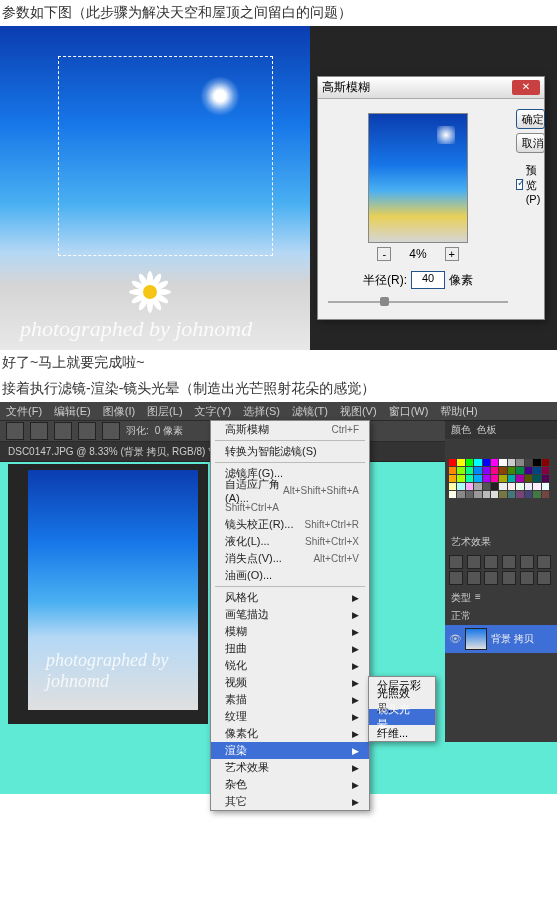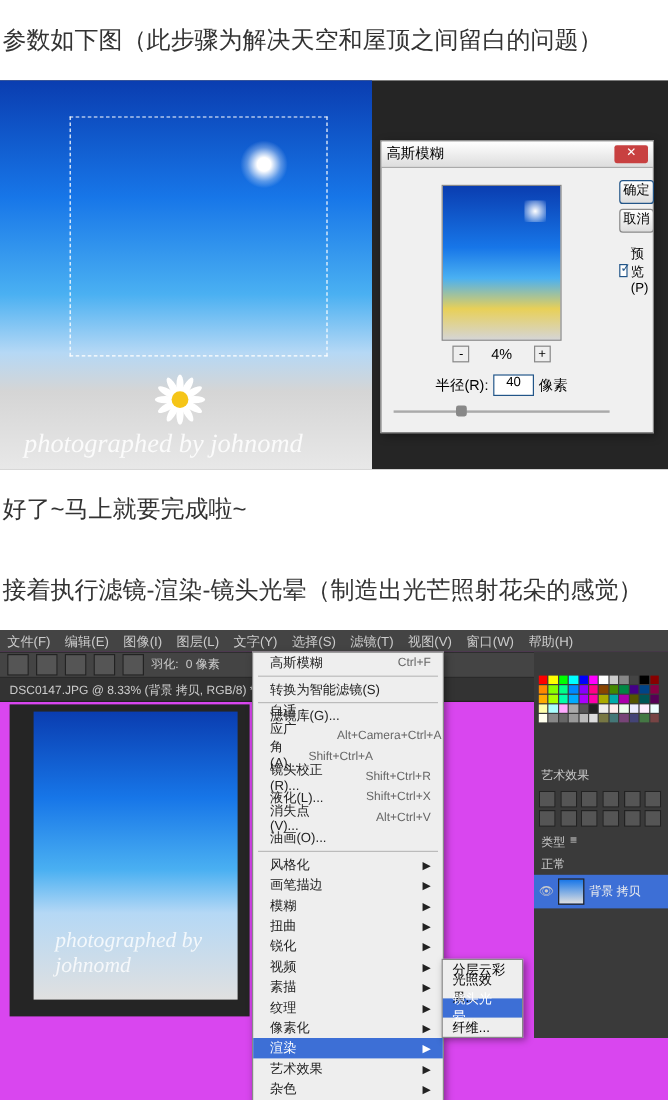--- a/index.html
+++ b/index.html
@@ -1,58 +1,58 @@
 <!DOCTYPE html>
 <html><head>
 <meta charset="utf-8">
 <style>
 * { margin: 0; padding: 0; box-sizing: border-box; }
 body { font-family: "Microsoft YaHei", sans-serif; font-size: 12px; background: #fff; width: 557px; }
-.caption { padding: 20px 2px; color: #333; font-size: 20px; }
+.caption { padding: 4px 2px; color: #333; font-size: 14px; }
 .screenshot1 { position: relative; width: 557px; height: 324px; background: #252525; }
 .canvas1 { position: absolute; left: 0; top: 0; width: 310px; height: 324px; background: linear-gradient(180deg, #0a3db0 0%, #1776e8 30%, #4ab0f2 55%, #b5d8f5 70%, #d5d5d5 80%, #e8e8e8 100%); overflow: hidden; }
 .sel-marquee { position: absolute; left: 58px; top: 30px; width: 215px; height: 200px; border: 1px dashed #fff; }
 .sun { position: absolute; left: 200px; top: 50px; width: 40px; height: 40px; background: radial-gradient(circle, #fff 0%, #fff 20%, rgba(255,255,255,0.3) 50%, transparent 70%); }
 .watermark { position: absolute; bottom: 8px; left: 20px; font-family: cursive; font-size: 22px; font-style: italic; color: rgba(255,255,255,0.85); }
 .dialog { position: absolute; right: 12px; top: 50px; width: 228px; background: #f0f0f0; border: 1px solid #888; box-shadow: 2px 2px 8px rgba(0,0,0,0.4); }
 .dlg-title { background: linear-gradient(#fff, #ddd); height: 22px; display: flex; align-items: center; justify-content: space-between; padding: 0 4px; border-bottom: 1px solid #aaa; }
 .dlg-close { width: 28px; height: 15px; background: #c84040; color: #fff; text-align: center; line-height: 13px; font-size: 10px; border-radius: 2px; }
 .dlg-body { padding: 10px; display: flex; gap: 8px; }
 .dlg-left { flex: 1; }
 .preview { width: 100px; height: 130px; border: 1px solid #888; background: linear-gradient(180deg, #0a3db0 0%, #1776e8 40%, #4ab0f2 60%, #e8d058 80%, #d5d5d5 100%); margin: 4px auto; position: relative; }
 .preview-sun { position: absolute; right: 12px; top: 12px; width: 18px; height: 18px; background: radial-gradient(circle,#fff,transparent); }
 .zoom-row { display: flex; justify-content: center; gap: 18px; align-items: center; margin-top: 4px; }
 .zoom-btn { width: 14px; height: 14px; border: 1px solid #888; background: #eee; text-align: center; line-height: 12px; font-size: 11px; }
 .radius-row { display: flex; align-items: center; gap: 4px; margin-top: 10px; justify-content: center; }
 .radius-input { width: 34px; height: 18px; border: 1px solid #258; background: #fff; text-align: center; font-size: 11px; }
 .slider { width: 180px; height: 14px; margin: 6px auto 0; position: relative; }
 .slider-track { position: absolute; top: 6px; left: 0; right: 0; height: 2px; background: #aaa; }
 .slider-thumb { position: absolute; top: 2px; left: 52px; width: 9px; height: 9px; background: #888; border-radius: 2px; }
 .dlg-right { width: 68px; display: flex; flex-direction: column; gap: 4px; }
-.dlg-btn { height: 20px; border: 1px solid #888; background: linear-gradient(#fff,#ddd); border-radius: 3px; text-align: center; line-height: 18px; font-size: 11px; font-family: Liberation Mono, monospace; }
+.dlg-btn { height: 20px; border: 1px solid #888; background: linear-gradient(#fff,#ddd); border-radius: 3px; text-align: right; line-height: 18px; font-size: 11px; }
 .dlg-btn.primary { border: 1px solid #258; }
 .chk { display: flex; align-items: center; gap: 3px; margin-top: 6px; font-size: 11px; }
 .chkbox { width: 11px; height: 11px; border: 1px solid #258; background: #fff; position: relative; }
 .chkbox::after { content: "✓"; position: absolute; top: -3px; left: 0; font-size: 10px; color: #258; }
 
-.screenshot2 { position: relative; width: 557px; height: 392px; background: #d946ef; }
+.screenshot2 { position: relative; width: 557px; height: 392px; background: #5eead4; }
 .menubar { display: flex; background: #444; color: #ccc; font-size: 11px; height: 18px; align-items: center; }
 .menubar span { padding: 0 6px; }
 .optbar { height: 22px; background: #444; border-top: 1px solid #2a2a2a; border-bottom: 1px solid #2a2a2a; display: flex; align-items: center; color: #ccc; font-size: 10px; padding-left: 6px; gap: 6px; }
 .opticon { width: 18px; height: 18px; border: 1px solid #222; background: #555; }
 .doc-tab { height: 20px; background: #333; color: #ccc; font-size: 10px; padding: 3px 8px; border-bottom: 1px solid #222; }
 .canvas2-wrap { position: absolute; left: 8px; top: 62px; width: 200px; height: 260px; background: #252525; }
 .canvas2 { position: absolute; left: 20px; top: 6px; width: 170px; height: 240px; background: linear-gradient(180deg, #0a3db0 0%, #1776e8 30%, #4ab0f2 55%, #b5d8f5 70%, #e0e0e0 100%); }
 .watermark2 { position: absolute; bottom: 18px; left: 18px; font-family: cursive; font-size: 18px; font-style: italic; color: rgba(255,255,255,0.8); }
 .ctx-menu { position: absolute; left: 210px; top: 18px; width: 160px; background: #eee; border: 1px solid #888; box-shadow: 2px 2px 6px rgba(0,0,0,0.4); font-size: 11px; color: #222; }
 .ctx-item { display: flex; justify-content: space-between; padding: 2px 10px 2px 14px; height: 17px; align-items: center; }
 .ctx-item:hover, .ctx-item.hl { background: #3d6fd6; color: #fff; }
 .ctx-sep { height: 1px; background: #bbb; margin: 2px 4px; }
 .ctx-arrow { font-size: 9px; }
-.ctx-sc { color: #666; font-size: 10px; margin-left: 32px; }
+.ctx-sc { color: #666; font-size: 10px; }
 .sub-menu { position: absolute; left: 368px; top: 274px; width: 68px; background: #eee; border: 1px solid #888; box-shadow: 2px 2px 6px rgba(0,0,0,0.4); font-size: 11px; }
 .sub-item { padding: 2px 8px; height: 16px; display: flex; align-items: center; justify-content: space-between; }
 .sub-item.hl { background: #3d6fd6; color: #fff; }
 .panels { position: absolute; right: 0; top: 18px; width: 112px; height: 322px; background: #3a3a3a; }
 .swatches { width: 100px; height: 70px; margin: 20px 4px 4px; display: grid; grid-template-columns: repeat(12, 1fr); grid-auto-rows: 7px; gap: 1px; }
 .sw { width: 100%; height: 100%; }
 .panel-hdr { background: #333; color: #ccc; font-size: 10px; padding: 2px 6px; margin-top: 6px; border-top: 1px solid #222; }
 .layer-row { display: flex; align-items: center; gap: 4px; padding: 3px 4px; background: #3d6fd6; }
 .eye { width: 12px; height: 12px; color: #ccc; font-size: 10px; text-align: center; }
 .thumb { width: 22px; height: 22px; background: linear-gradient(#1776e8,#e0e0e0); border: 1px solid #222; }
@@ -171,21 +171,21 @@
     <div class="ctx-item">
         <span>转换为智能滤镜(S)</span>
       </div>
     <div class="ctx-sep"></div>
     <div class="ctx-item">
         <span>滤镜库(G)...</span>
         <span class="ctx-sc"></span>
       </div>
     <div class="ctx-item">
         <span>自适应广角(A)...</span>
-        <span class="ctx-sc">Alt+Camera+Ctrl+A</span>
+        <span class="ctx-sc">Alt+Shift+Shift+A</span>
       </div>
     <div class="ctx-item">
         <span class="ctx-sc">Shift+Ctrl+A</span>
       </div>
     <div class="ctx-item">
         <span>镜头校正(R)...</span>
         <span class="ctx-sc">Shift+Ctrl+R</span>
       </div>
     <div class="ctx-item">
         <span>液化(L)...</span>
@@ -263,20 +263,23 @@
       </div>
     <div class="sub-item hl">
         <span>镜头光晕...</span>
       </div>
     <div class="sub-item">
         <span>纤维...</span>
       </div>
   </div>
 
   <div class="panels">
+    <div class="panel-hdr" style="margin-top:0;">
+      <span>颜色</span>&nbsp;&nbsp;<span>色板</span>
+    </div>
     <div class="swatches" id="swatches">
         <div class="sw" style="background: rgb(255, 0, 0);"></div>
         <div class="sw" style="background: rgb(255, 255, 0);"></div>
         <div class="sw" style="background: rgb(0, 255, 0);"></div>
         <div class="sw" style="background: rgb(0, 255, 255);"></div>
         <div class="sw" style="background: rgb(0, 0, 255);"></div>
         <div class="sw" style="background: rgb(255, 0, 255);"></div>
         <div class="sw" style="background: rgb(255, 255, 255);"></div>
         <div class="sw" style="background: rgb(204, 204, 204);"></div>
         <div class="sw" style="background: rgb(136, 136, 136);"></div>

